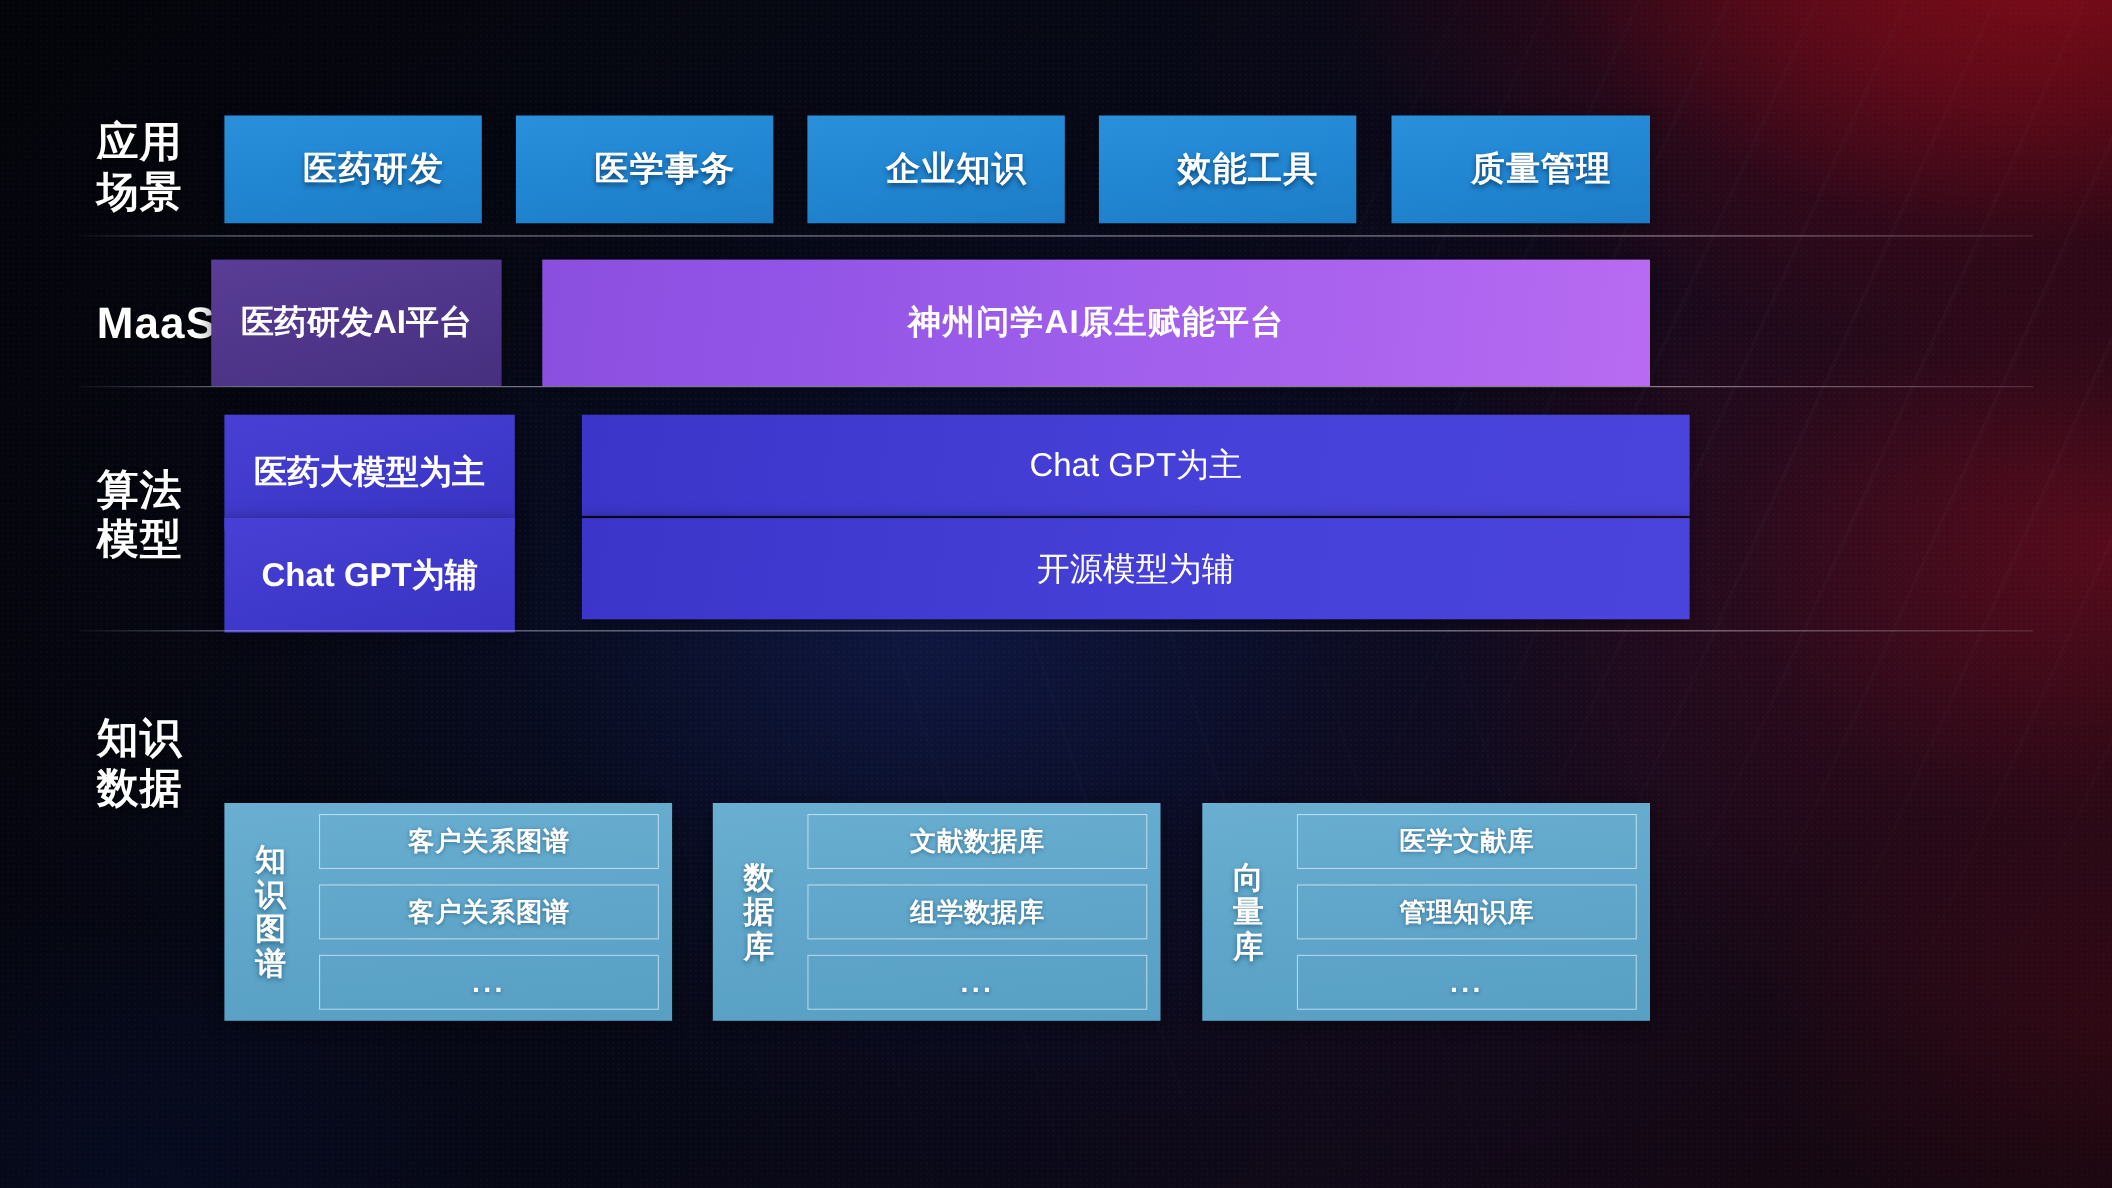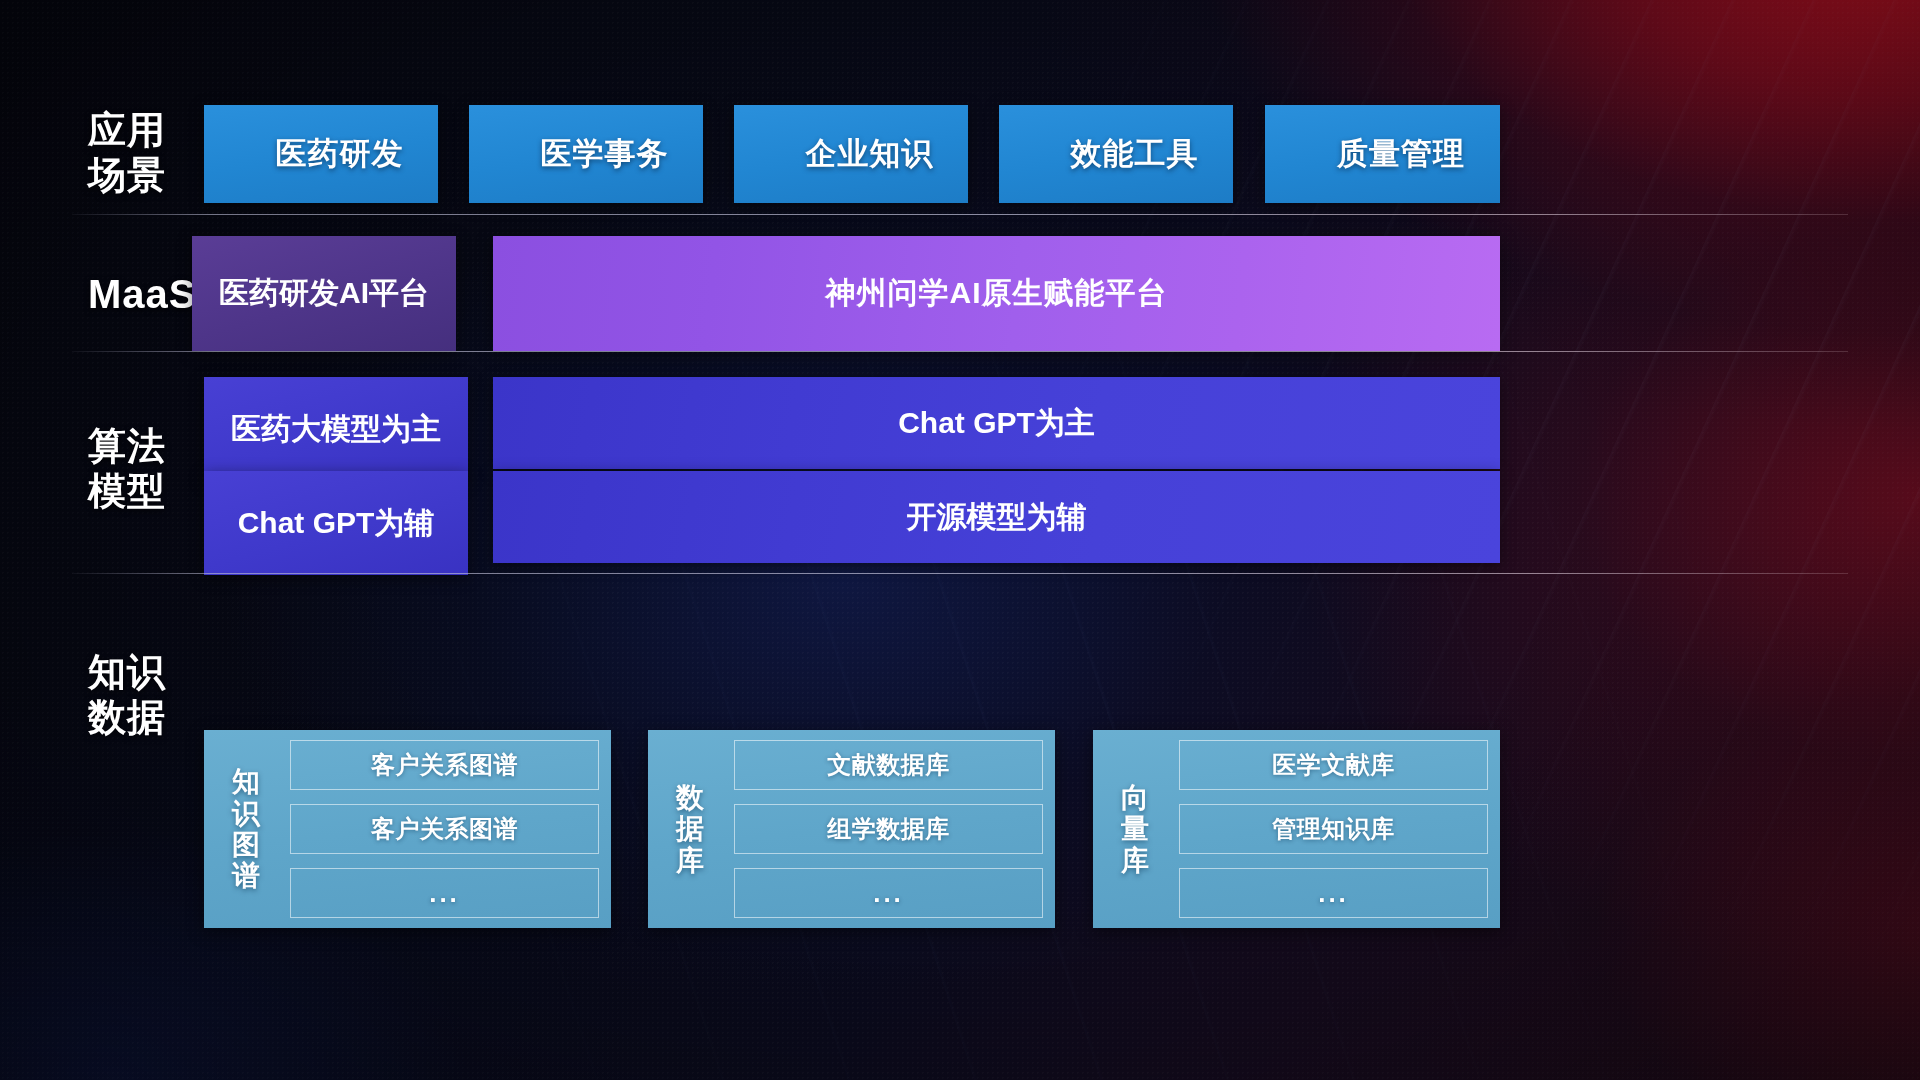--- a/index.html
+++ b/index.html
@@ -108,22 +108,23 @@
     position:absolute; height:104px;
     background:linear-gradient(165deg,#4840d4 0%,#3f39cb 55%,#3932c2 100%);
     display:flex; align-items:center; justify-content:center;
     color:#fff; font-size:30px; font-weight:bold;
     box-shadow:0 3px 14px rgba(0,0,0,.45);
   }
   .algo-wide{
     position:absolute; height:92px;
     background:linear-gradient(100deg,#3b35c9 0%,#413bd2 30%,#4641d8 60%,#4a44dc 100%);
     display:flex; align-items:center; justify-content:center;
-    color:#fff; font-size:30px; font-weight:bold;
+    color:#fff; font-size:30px; font-weight:normal;
     box-shadow:0 3px 14px rgba(0,0,0,.45);
+    margin-left:36px;
   }
 
   
   .kcard{
     position:absolute; height:198px; top:730px;
     background:linear-gradient(175deg,#6aafd1 0%,#5fa6ca 50%,#589fc4 100%);
     display:flex; align-items:stretch;
     padding:10px 12px 10px 10px;
     box-shadow:0 4px 16px rgba(0,0,0,.45);
   }

